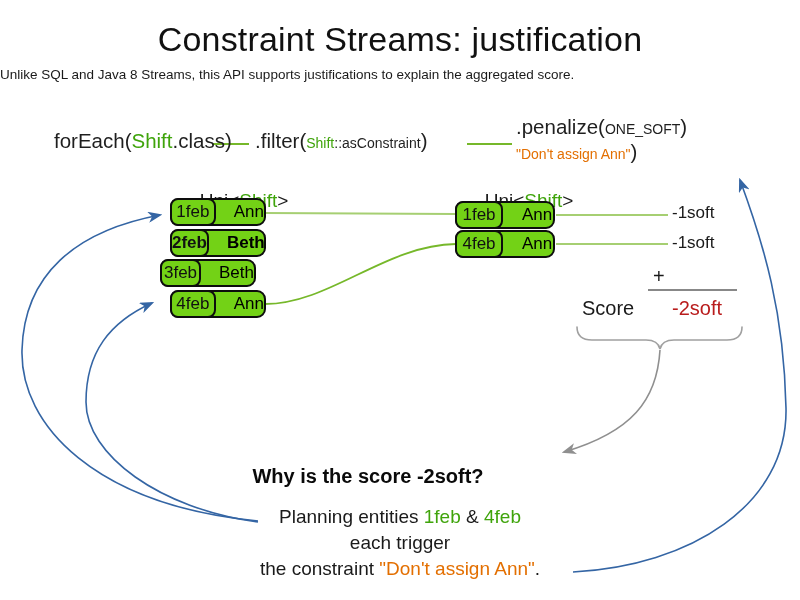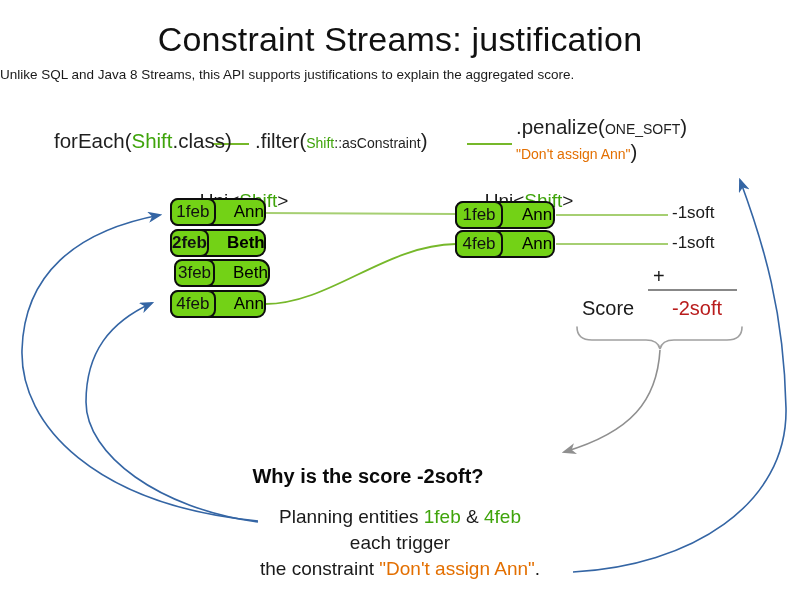--- a/index.html
+++ b/index.html
@@ -109,21 +109,21 @@
     </div>
 
     <div class="abs row" style="left:170px;top:198px;">
       <div class="datebox">1feb</div>
       <div class="empname">Ann</div>
     </div>
     <div class="abs row" style="left:170px;top:229px;font-weight:bold;">
       <div class="datebox">2feb</div>
       <div class="empname">Beth</div>
     </div>
-    <div class="abs row" style="left:174px;top:259px;border-radius:11px;">
+    <div class="abs row" style="left:160px;top:259px;">
       <div class="datebox">3feb</div>
       <div class="empname">Beth</div>
     </div>
     <div class="abs row" style="left:170px;top:290px;">
       <div class="datebox">4feb</div>
       <div class="empname">Ann</div>
     </div>
 
     <div class="abs uniheader" style="left:453px;top:168px;">
       <span>Uni&lt;</span><span class="green">Shift</span><span>&gt;</span>

